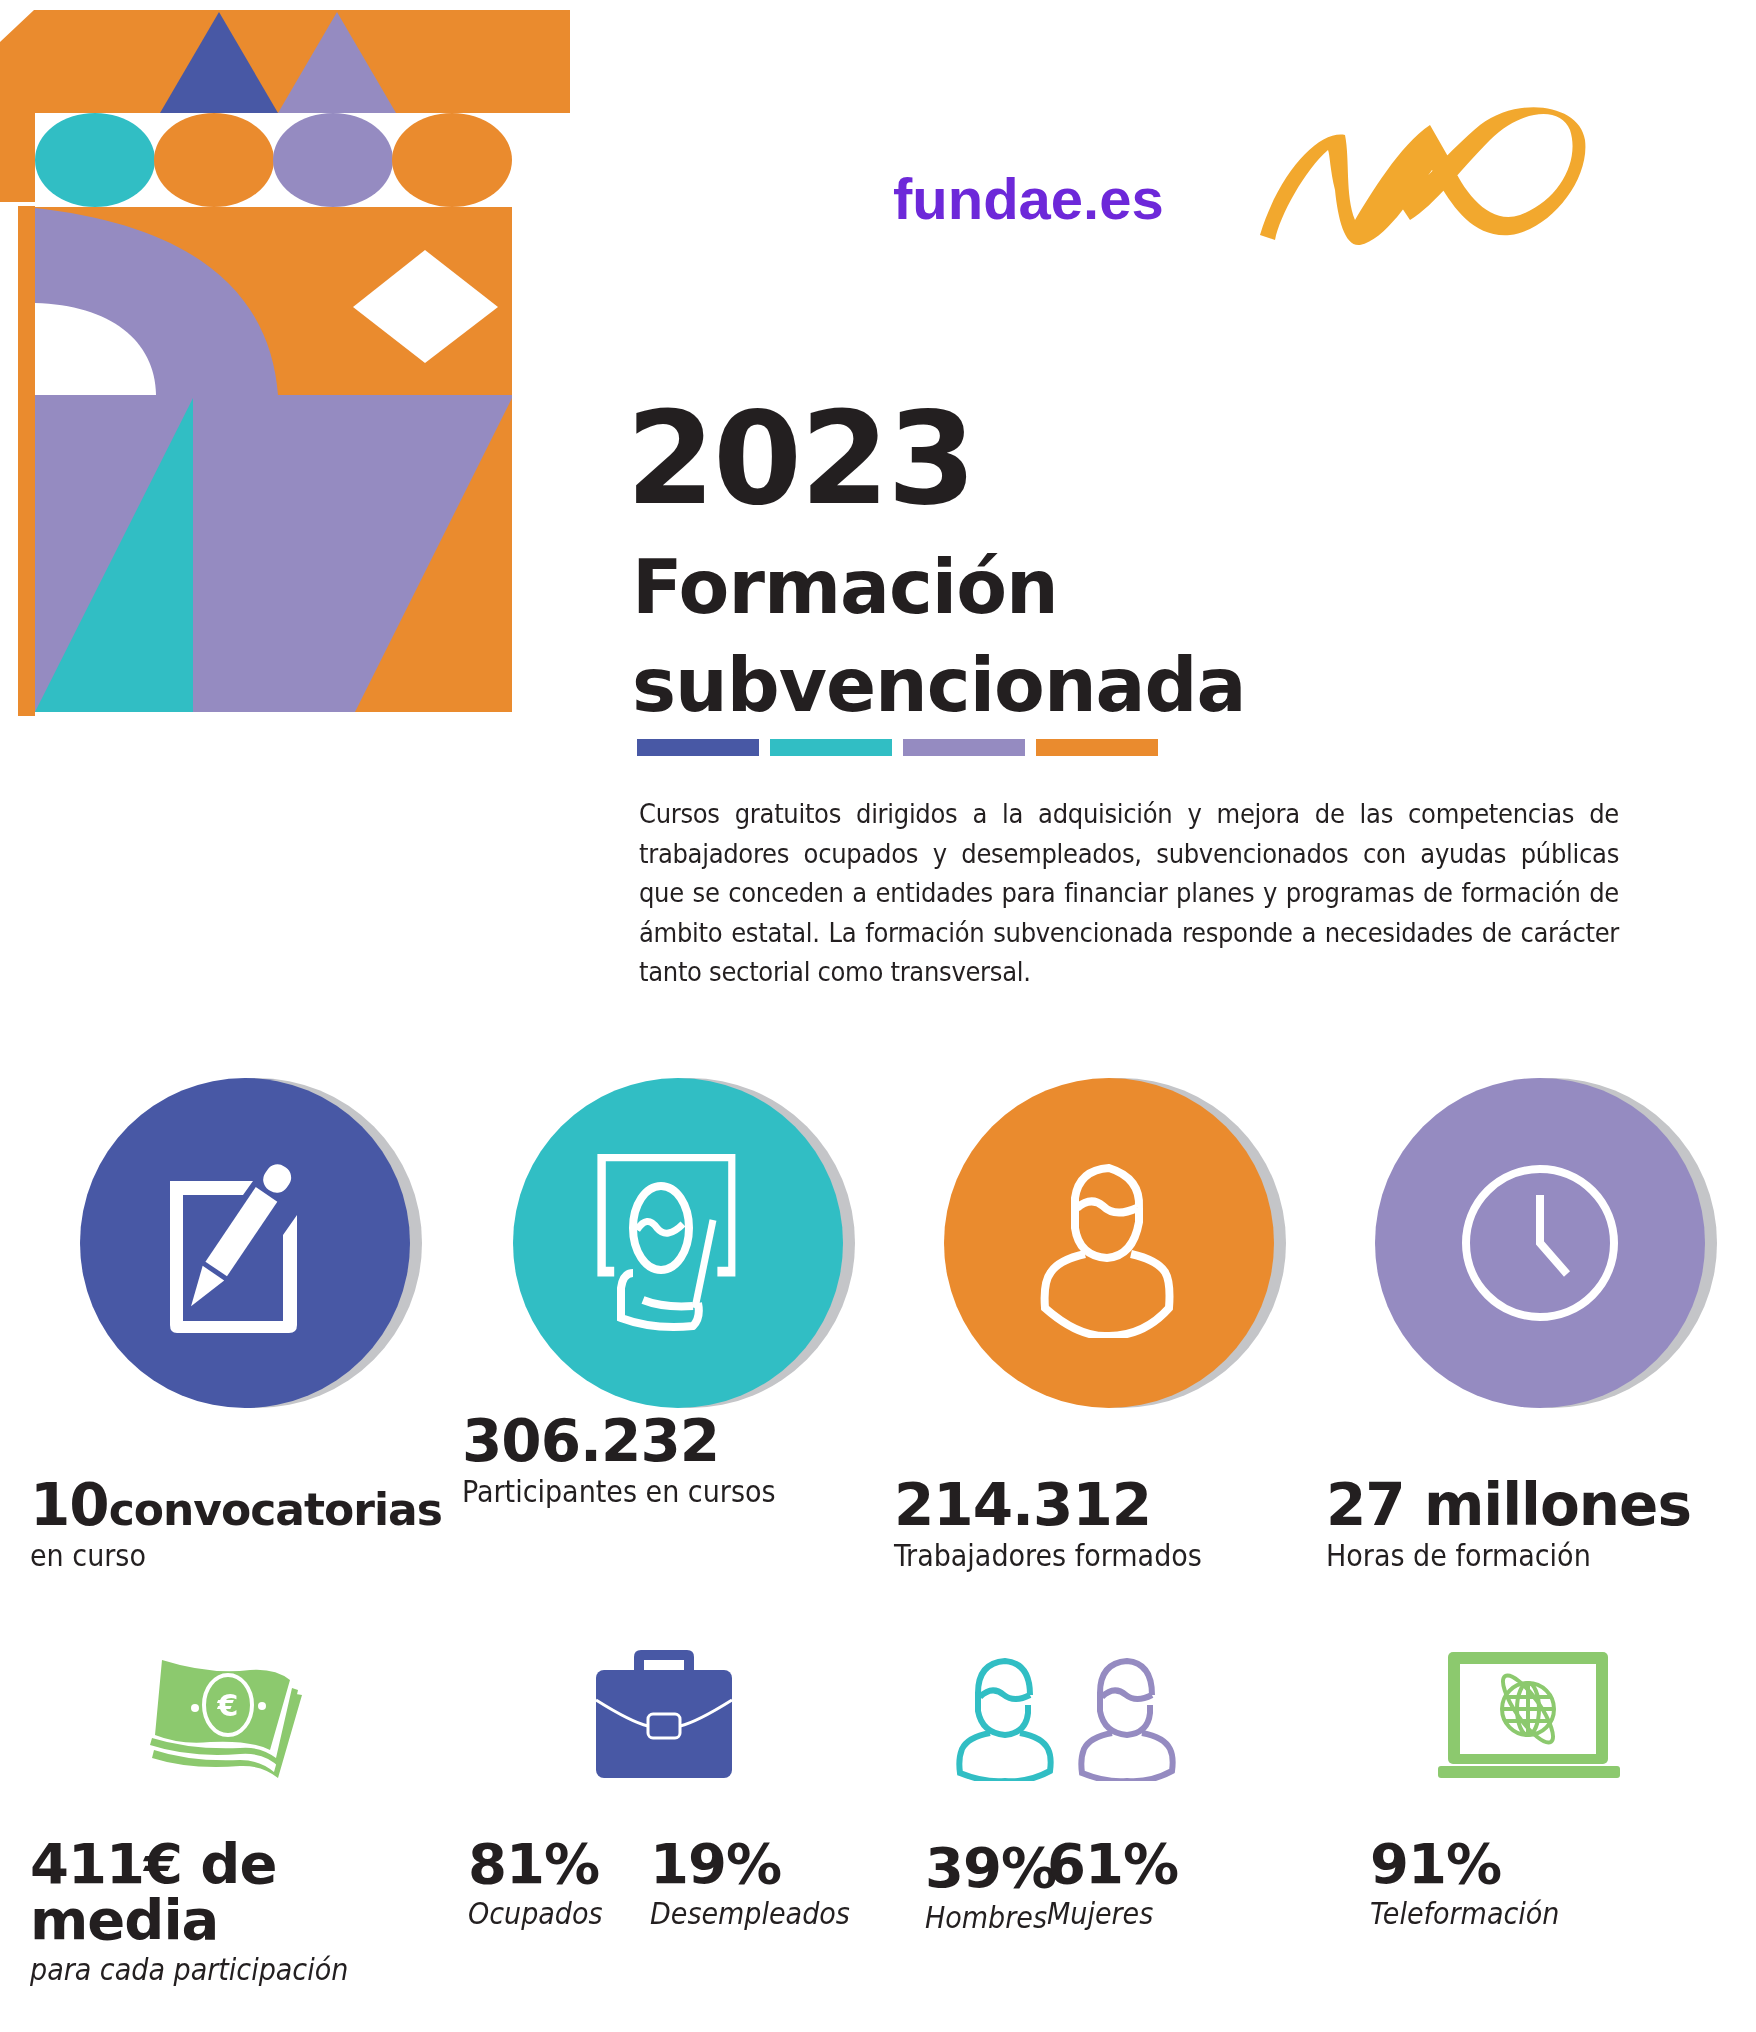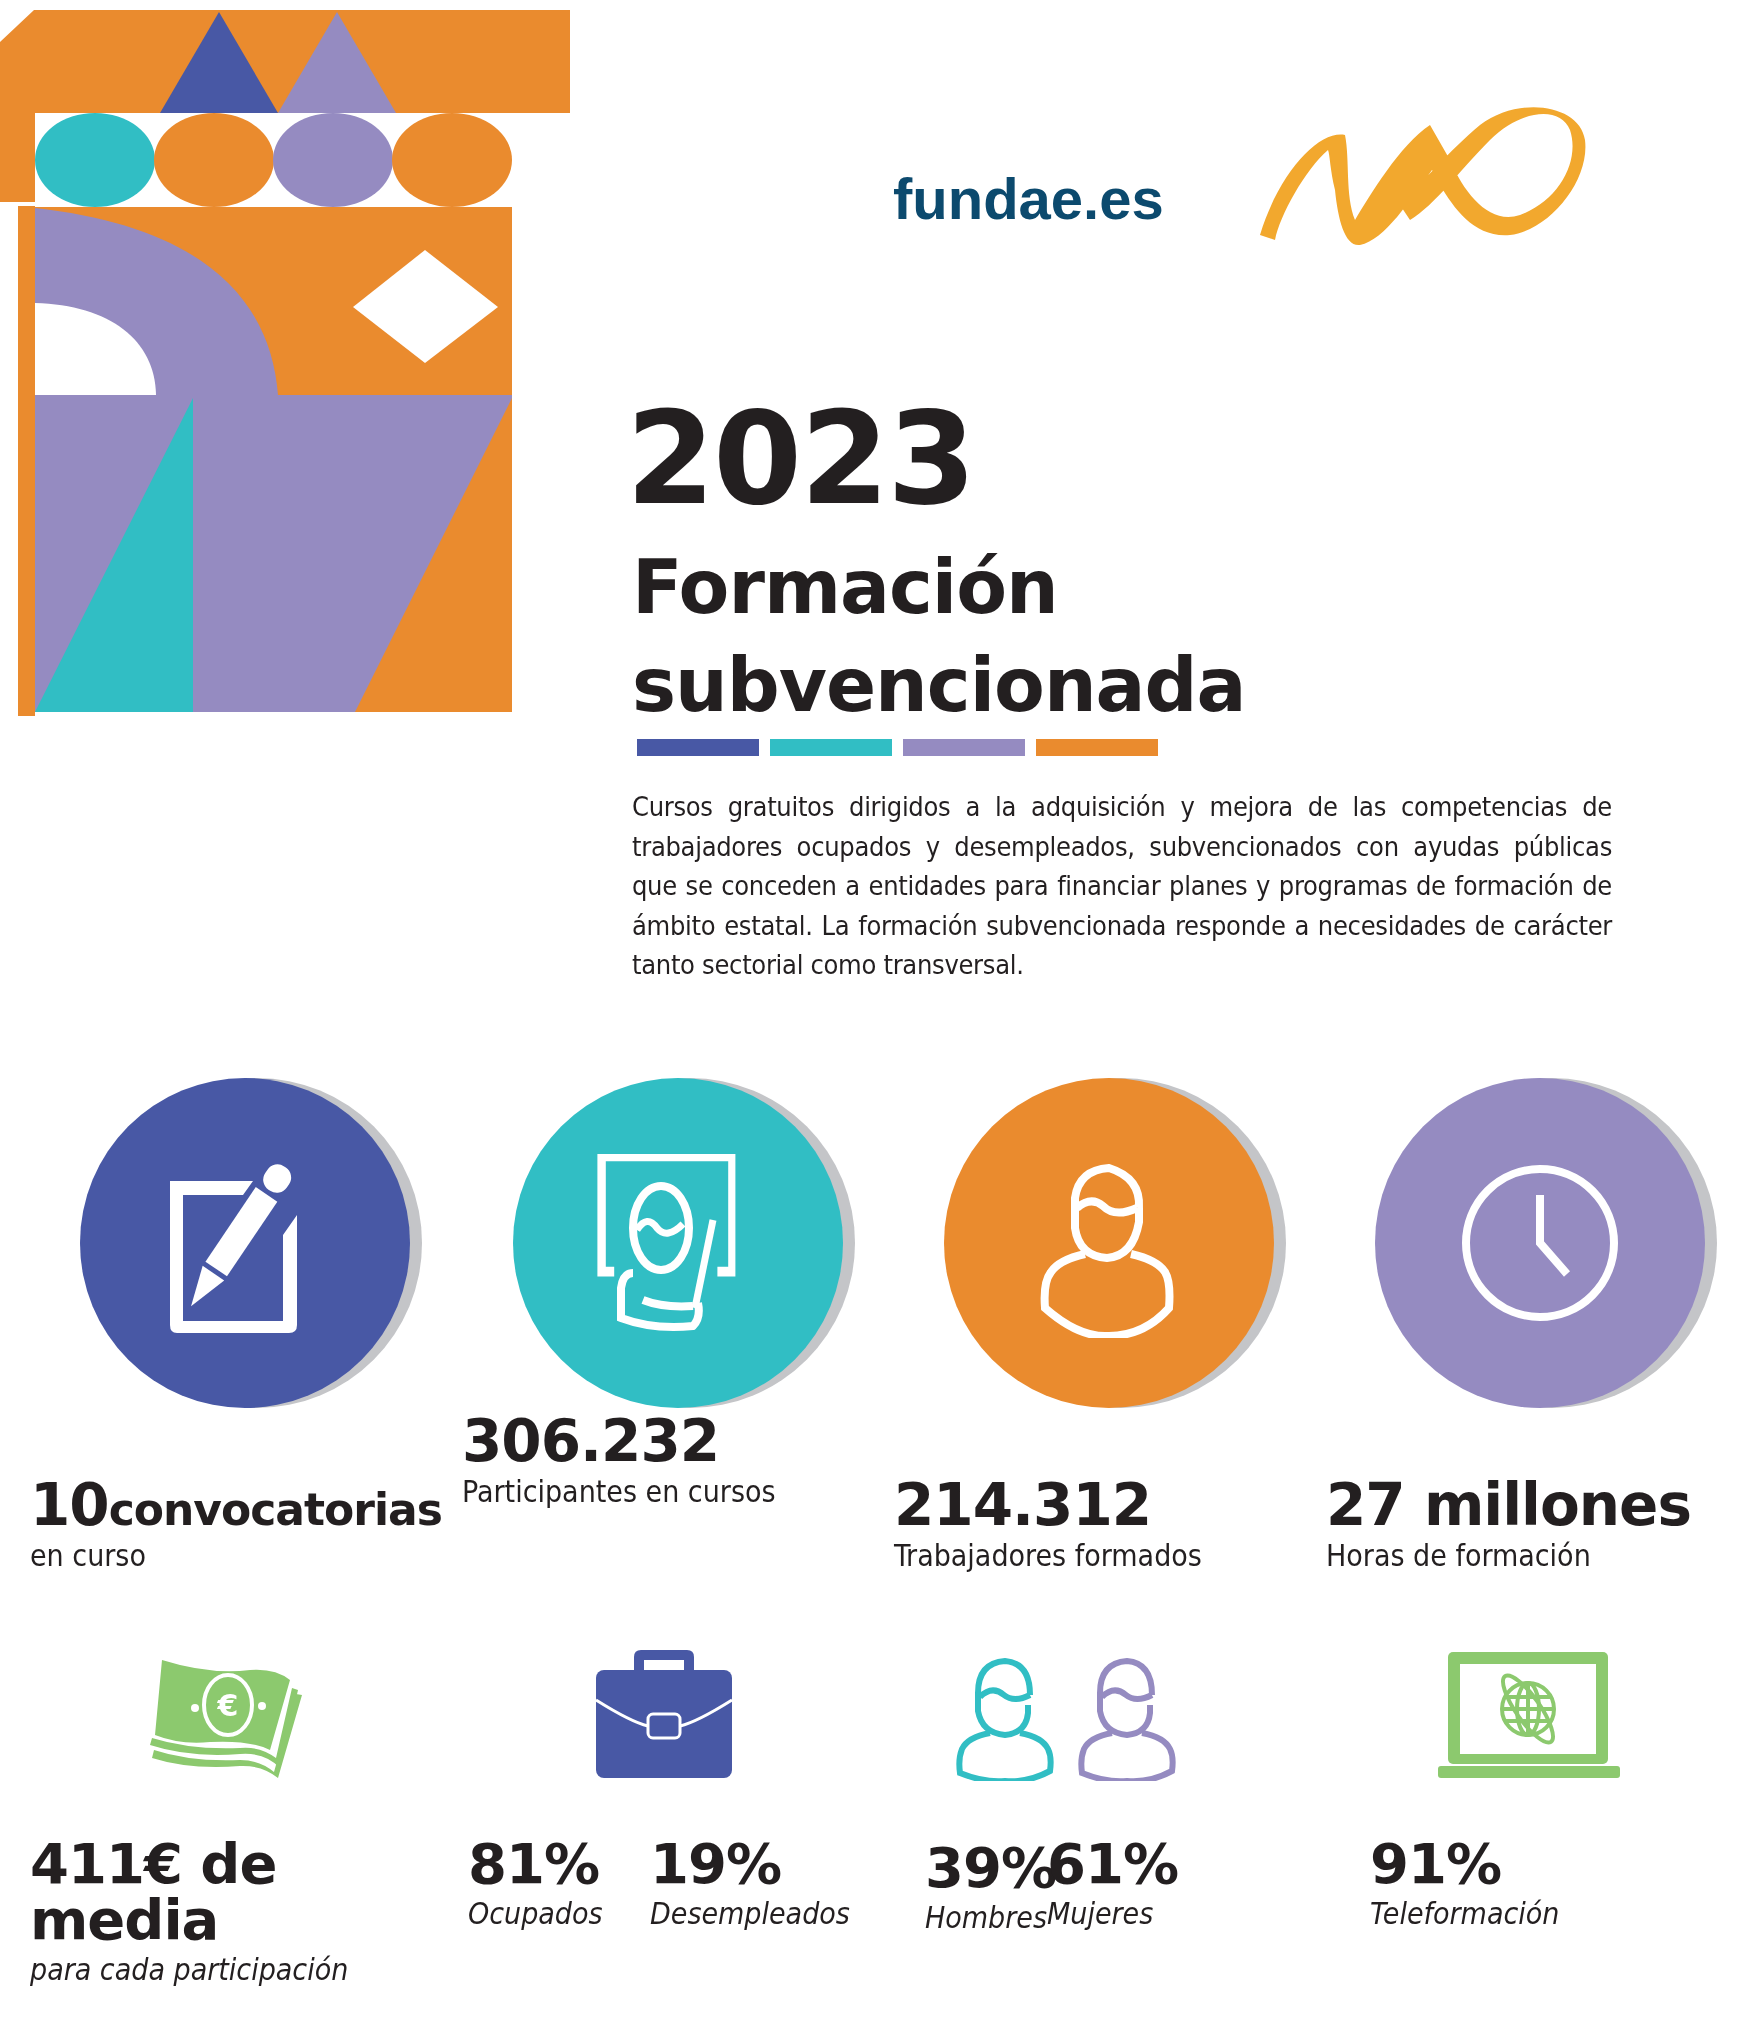--- a/index.html
+++ b/index.html
@@ -1,21 +1,21 @@
 <!DOCTYPE html>
 <html><head>
 <meta charset="utf-8">
 <style>
   html, body { margin: 0; padding: 0; background: #ffffff; }
   body { width: 1756px; height: 2032px; position: relative; overflow: hidden;
          font-family: "DejaVu Sans Condensed", "DejaVu Sans", "Liberation Sans", sans-serif; color: #231f20; }
   .abs { position: absolute; }
   .hero-art { left: 0; top: 0; width: 580px; height: 760px; }
   .logo-text { left: 893px; top: 165px; font-family: "Liberation Sans", sans-serif; font-size: 58px;
-               font-weight: bold; color: #0c4a6e; letter-spacing: 0px; }
+               font-weight: bold; color: #6d28d9; letter-spacing: 0px; }
   .logo-mark { left: 1250px; top: 100px; width: 340px; height: 150px; }
   .year { left: 626px; top: 395px; font-family: "DejaVu Sans", sans-serif; font-weight: bold;
           font-size: 128px; line-height: 1; letter-spacing: -2px; }
   .title { left: 632px; top: 538px; font-family: "DejaVu Sans", sans-serif; font-weight: bold;
            font-size: 74px; line-height: 98px; letter-spacing: -1px; }
   .bars { left: 637px; top: 739px; display: flex; gap: 11px; }
   .bars span { display: block; width: 122px; height: 17px; }
   .desc { left: 631px; top: 786px; width: 980px; font-family: "DejaVu Sans Condensed", "DejaVu Sans", sans-serif;
           font-size: 27px; line-height: 39.5px; text-align: justify; text-align-last: left; letter-spacing: -0.3px; }
   .circle-wrap { width: 340px; height: 340px; top: 1078px; }
@@ -69,21 +69,21 @@
 <div class="abs title">
   <div>Formación</div>
   <div>subvencionada</div>
 </div>
 <div class="abs bars">
   <span style="background:#4858a5"></span>
   <span style="background:#31bec4"></span>
   <span style="background:#958bc1"></span>
   <span style="background:#ea8b2e"></span>
 </div>
-<p class="abs desc" style="margin:1px">Cursos gratuitos dirigidos a la adquisición y mejora de las competencias de trabajadores ocupados y desempleados, subvencionados con ayudas públicas que se conceden a entidades para financiar planes y programas de formación de ámbito estatal. La formación subvencionada responde a necesidades de carácter tanto sectorial como transversal.</p>
+<p class="abs desc" style="margin:8px">Cursos gratuitos dirigidos a la adquisición y mejora de las competencias de trabajadores ocupados y desempleados, subvencionados con ayudas públicas que se conceden a entidades para financiar planes y programas de formación de ámbito estatal. La formación subvencionada responde a necesidades de carácter tanto sectorial como transversal.</p>
 
 <div class="abs circle-wrap" style="left:80px">
   <div class="circle-shadow"></div>
   <div class="circle" style="background:#4858a5">
     <svg width="180" height="180" viewBox="0 0 180 180">
       <path d="M15,28 L98,28 L88,42 L28,42 L28,168 L128,168 L128,82 L142,62 L142,172 Q142,180 134,180 L22,180 Q15,180 15,172 Z" fill="#fff"></path>
       <g transform="translate(130,14) rotate(34)">
         <rect x="-13" y="0" width="26" height="28" rx="12" fill="#fff"></rect>
         <rect x="-13" y="33" width="26" height="90" fill="#fff"></rect>
         <polygon points="-13,128 13,128 0,168" fill="#fff"></polygon>

